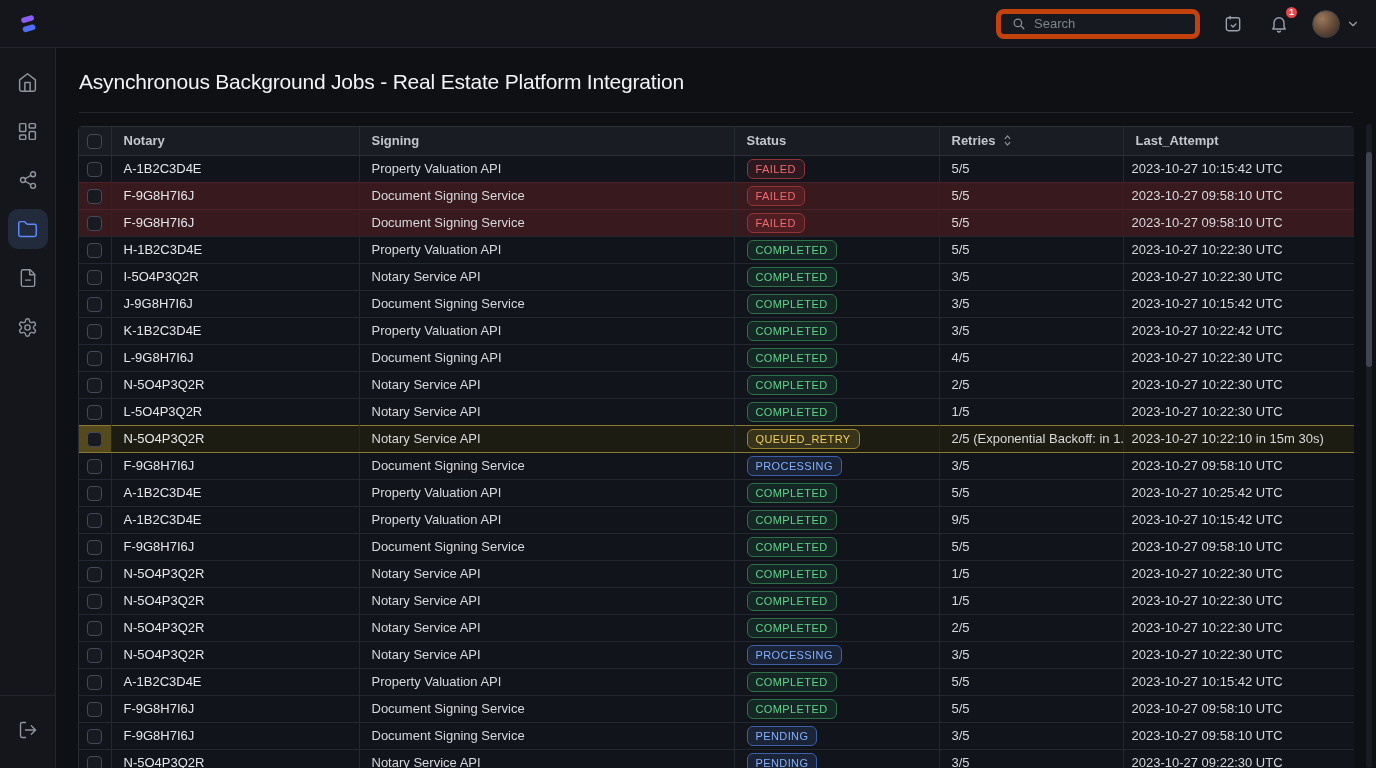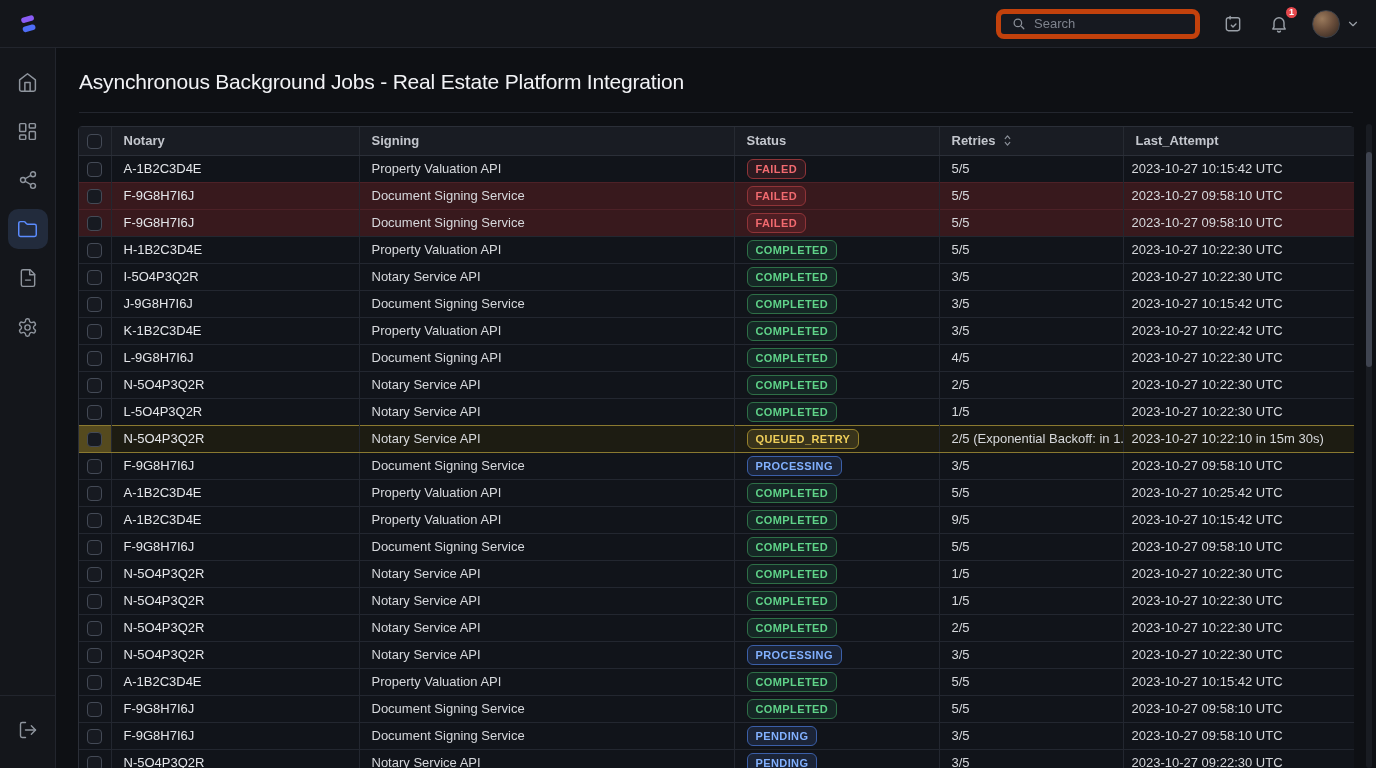--- a/index.html
+++ b/index.html
@@ -74,21 +74,21 @@
     background:#171a21; vertical-align:middle; cursor:pointer;
   }
   .jobid { color:#e4e6ea; }
   
   tr.failed td { background:#38191d; border-top-color:#4d2127; }
   tr.queued td { background:#1d1c12; border-top:1px solid #8a7930; border-bottom:1px solid #8a7930; }
   tr.queued td.cb { background:#554a1e; }
   
   .badge {
     display:inline-block; padding:2px 8px; border-radius:6px; border:1px solid;
-    font-size:11px; font-weight:700; letter-spacing:.4px; line-height:14px;
+    font-size:11px; font-weight:400; letter-spacing:.4px; line-height:14px;
   }
   .badge[data-status="FAILED"]      { color:#f16a6f; border-color:#8f3438; background:rgba(229,72,77,.13); }
   .badge[data-status="COMPLETED"]   { color:#5fd389; border-color:#2e6f47; background:rgba(61,214,140,.10); }
   .badge[data-status="QUEUED_RETRY"]{ color:#efcf5a; border-color:#97822c; background:rgba(239,207,90,.13); }
   .badge[data-status="PROCESSING"],
   .badge[data-status="PENDING"]     { color:#82b1ff; border-color:#3b5fa8; background:rgba(100,150,255,.13); }
   .sort-icon { margin-left:6px; vertical-align:-2px; }
   
   .scroll-track { position:absolute; right:4px; top:76px; width:6px; height:644px; background:#191c22; border-radius:3px; }
   .scroll-thumb { position:absolute; right:4px; top:104px; width:6px; height:215px; background:#3f4450; border-radius:3px; cursor:pointer; }

